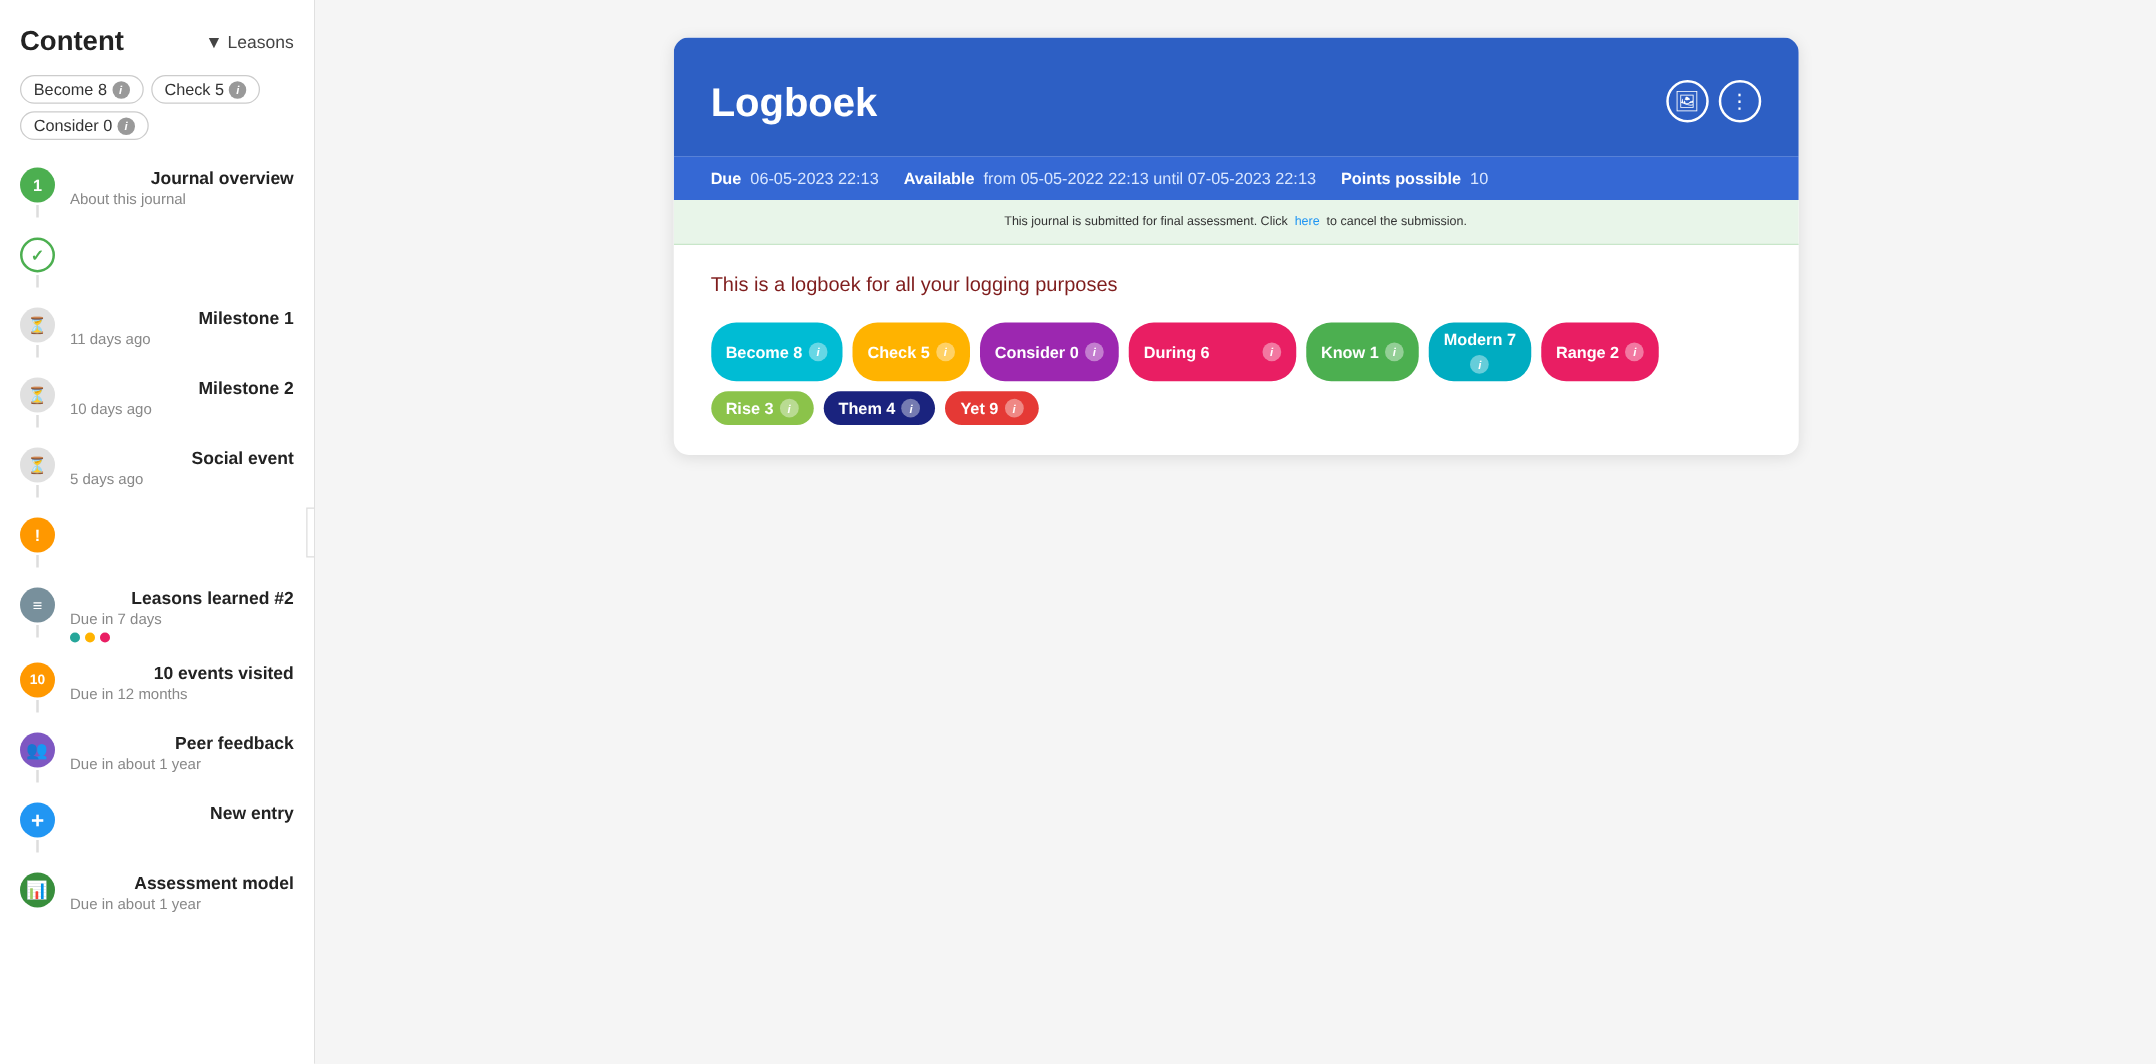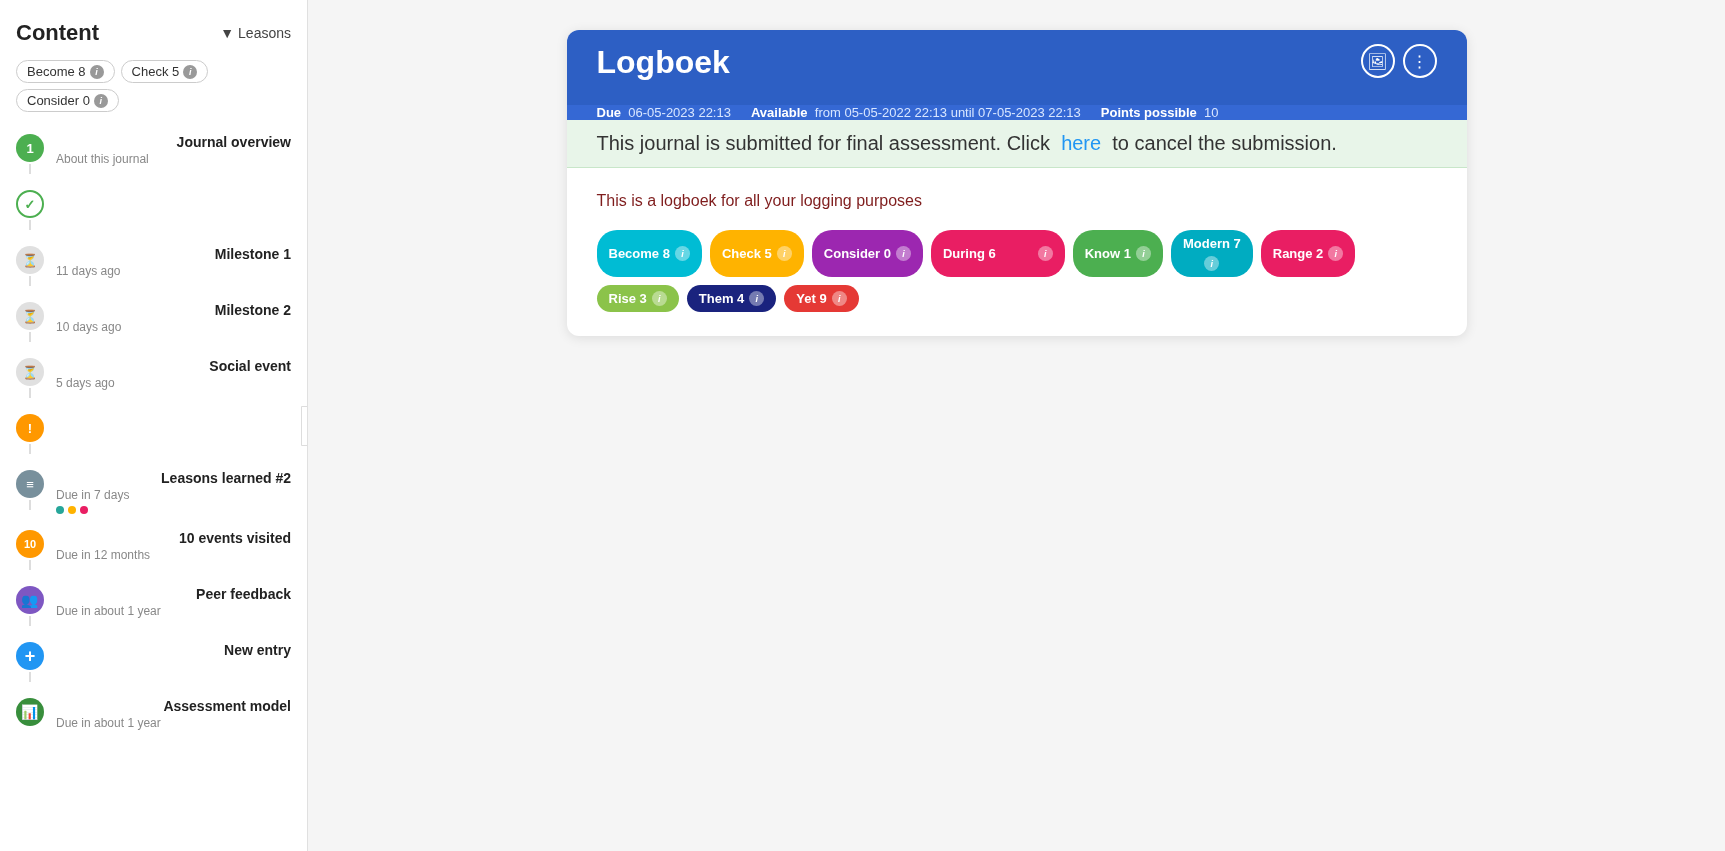--- a/index.html
+++ b/index.html
@@ -1,20 +1,20 @@
 <!DOCTYPE html>
 <html><head>
   <meta charset="utf-8">
   <style>
     * { box-sizing: border-box; margin: 0; padding: 0; }
     body { font-family: -apple-system, BlinkMacSystemFont, 'Segoe UI', sans-serif; background: #f5f5f5; display: flex; height: 851px; overflow: hidden; }
 
     
     .sidebar {
-      width: 308px;
+      width: 252px;
       background: #fff;
       border-right: 1px solid #e0e0e0;
       display: flex;
       flex-direction: column;
       height: 100%;
       overflow-y: auto;
       flex-shrink: 0;
       position: relative;
     }
     .sidebar-header {
@@ -137,21 +137,21 @@
       background: #fff;
       border-radius: 12px;
       box-shadow: 0 2px 12px rgba(0,0,0,0.1);
       width: 100%;
       max-width: 900px;
       overflow: hidden;
     }
 
     .card-header {
       background: #2d5fc4;
-      padding: 14px 30px 24px 30px;
+      padding: 34px 30px 24px 30px;
       position: relative;
       display: flex;
       align-items: flex-start;
       justify-content: space-between;
     }
     .card-title {
       font-size: 32px;
       font-weight: 700;
       color: #fff;
     }
@@ -165,34 +165,35 @@
       border: 2px solid #fff;
       background: transparent;
       color: #fff;
       display: flex; align-items: center; justify-content: center;
       cursor: pointer;
       font-size: 16px;
     }
 
     .card-meta {
       background: #3568d4;
-      padding: 0 30px;
+      padding: 10px 30px;
       display: flex;
       gap: 20px;
       align-items: center;
     }
     .meta-item { font-size: 13px; color: #d8e6ff; }
     .meta-label { font-weight: 600; color: #fff; }
 
     .card-notice {
       background: #e8f5e9;
       padding: 12px 30px;
-      font-size: 20px;
+      font-size: 10px;
       color: #333;
       border-bottom: 1px solid #c8e6c9;
+      text-align: center;
     }
     .card-notice a { color: #2196f3; text-decoration: none; }
 
     .card-body {
       padding: 24px 30px;
     }
     .card-description {
       font-size: 16px;
       color: #7f1d1d;
       margin-bottom: 20px;

